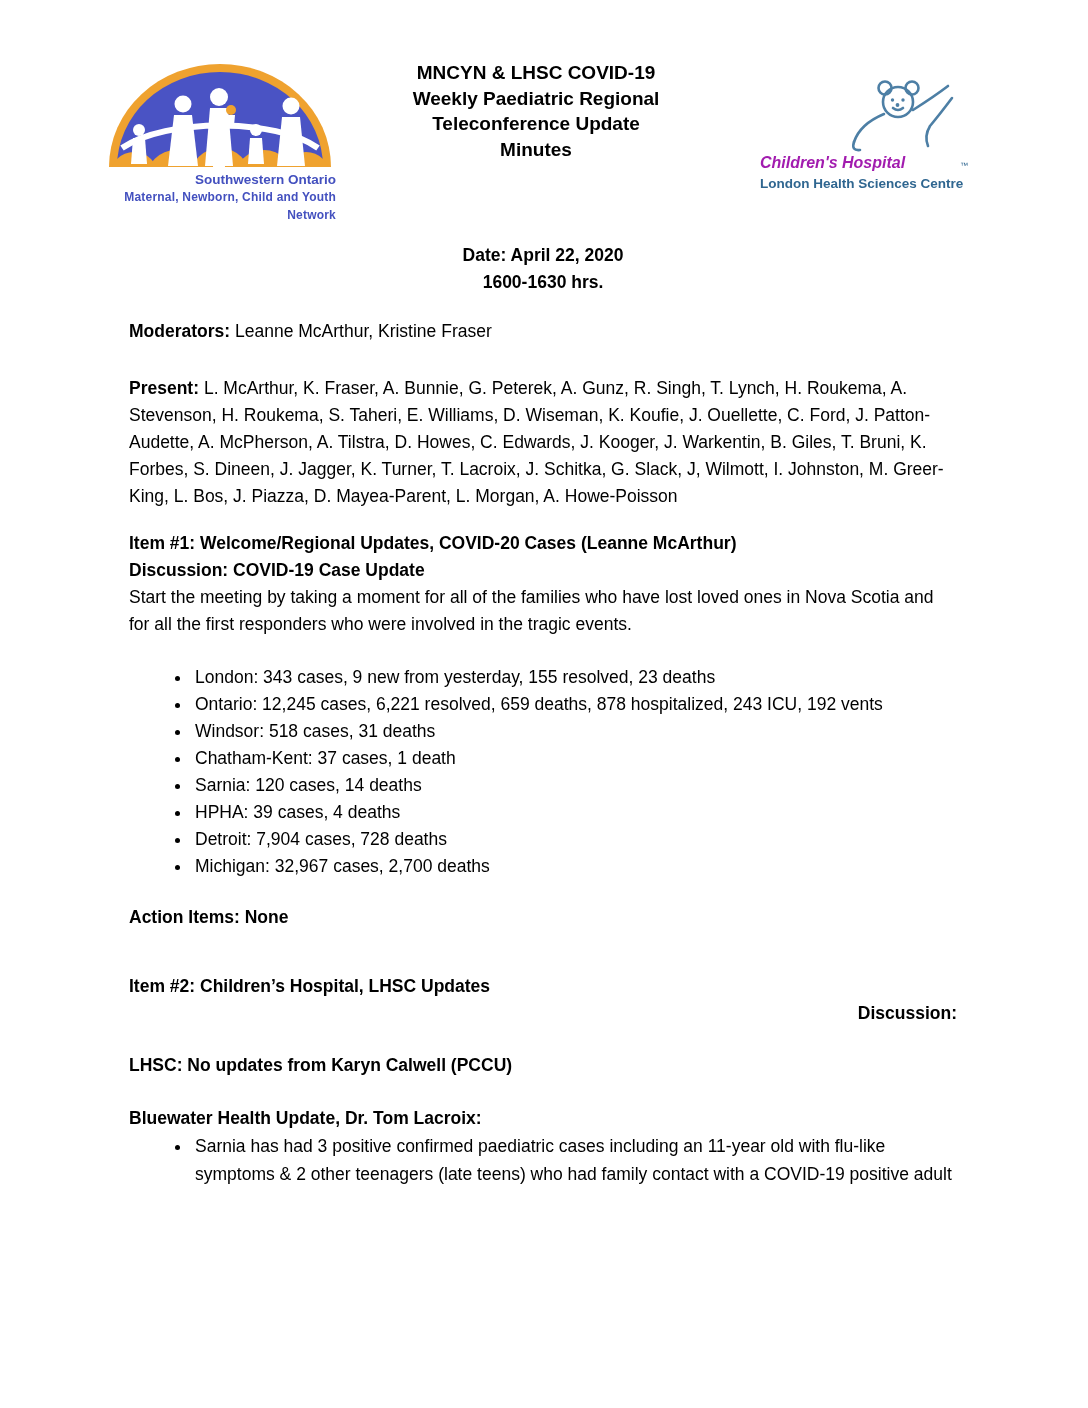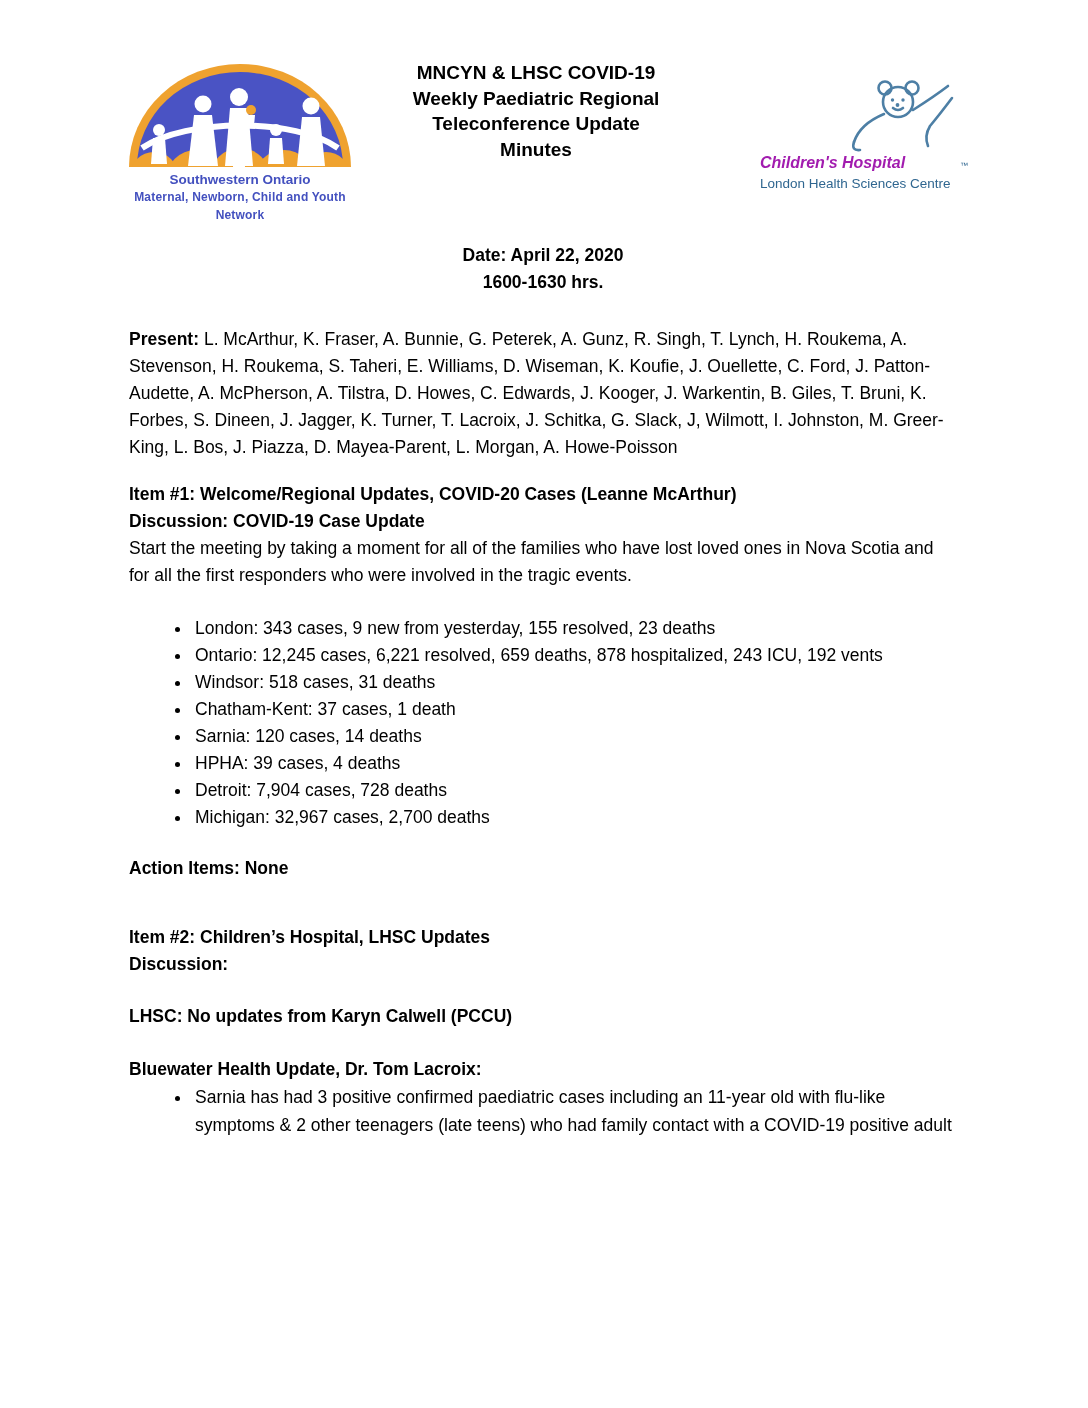--- a/index.html
+++ b/index.html
@@ -4,54 +4,54 @@
 <style>
   html,body{margin:0;padding:0;background:#ffffff;}
   body{
     width:1088px;height:1408px;
     font-family:"Liberation Sans",sans-serif;
     color:#000;
   }
   .page{position:relative;width:1088px;height:1408px;background:#fff;overflow:hidden;}
 
   
-  .logo-left{position:absolute;left:124px;top:60px;width:232px;text-align:center;}
+  .logo-left{position:absolute;left:104px;top:60px;width:232px;text-align:right;}
   .logo-left svg{display:block;margin:0 auto;}
   .logo-caption{color:#4350bf;font-weight:bold;margin-top:2px;}
   .logo-caption .cap1{font-size:13.5px;line-height:16px;}
   .logo-caption .cap2{font-size:12px;line-height:18px;letter-spacing:.2px;}
 
   .title-block{
     position:absolute;left:377px;top:60px;width:318px;
     text-align:center;font-size:19px;font-weight:bold;line-height:25.5px;
   }
 
   .logo-right{position:absolute;left:756px;top:80px;width:200px;height:112px;}
   .bear{position:absolute;right:-4px;top:-4px;}
   .ch-text{position:absolute;left:4px;bottom:0;white-space:nowrap;}
   .ch-name{font-size:16px;font-weight:bold;color:#a21caf;line-height:24px;font-style:italic;}
-  .ch-sub{font-size:13.5px;color:#2f6690;line-height:17px;}
+  .ch-sub{font-size:13.5px;color:#2f6690;line-height:17px;font-weight:bold;}
   .tm{position:absolute;right:-12px;bottom:22px;font-size:8px;color:#2f6690;}
 
   
   .content{
     position:absolute;top:242px;left:129px;width:828px;
     font-size:17.5px;line-height:27px;
   }
   .bold{font-weight:bold;}
   .date-block{font-weight:bold;text-align:center;}
   .moderators{margin-top:22px;}
   .present{margin-top:30px;}
   .item1-heading{margin-top:20px;font-weight:bold;}
   .discussion-heading{font-weight:bold;}
   ul.case-bullets{margin:26px 0 0 0;padding-left:63px;list-style:disc;}
   ul.case-bullets li{margin:0;padding-left:3px;}
   .action-items{margin-top:24px;font-weight:bold;}
   .item2-heading{margin-top:42px;font-weight:bold;}
-  .item2-discussion{font-weight:bold;}
+  .item2-discussion{font-weight:bold;text-align:right;}
   .lhsc-line{margin-top:25px;font-weight:bold;}
   .bluewater-heading{margin-top:26px;font-weight:bold;}
   ul.bw-bullets{margin:0;padding-left:63px;list-style:disc;line-height:28px;}
   ul.bw-bullets li{margin:0;padding-left:3px;width:770px;}
 </style>
 </head>
 <body>
 
 <div class="page">
 
@@ -136,20 +136,21 @@
     </div>
   </div>
 
   <div class="content">
 
     <div class="date-block">
       <div>Date: April 22, 2020</div>
       <div>1600-1630  hrs.</div>
     </div>
 
+    <div class="moderators"><span class="bold">Moderators:</span><span> Leanne McArthur, Kristine Fraser</span></div>
 
     <div class="present"><span class="bold">Present:</span><span> L. McArthur, K. Fraser, A. Bunnie, G. Peterek, A. Gunz, R. Singh, T. Lynch, H. Roukema, A. Stevenson, H. Roukema, S. Taheri, E. Williams, D. Wiseman, K. Koufie, J. Ouellette, C. Ford, J. Patton-Audette, A. McPherson, A. Tilstra, D. Howes, C. Edwards, J. Kooger, J. Warkentin, B. Giles, T. Bruni, K. Forbes, S. Dineen, J. Jagger, K. Turner, T. Lacroix, J. Schitka, G. Slack, J, Wilmott, I. Johnston, M. Greer-King, L. Bos, J. Piazza, D. Mayea-Parent, L. Morgan, A. Howe-Poisson</span></div>
 
     <div class="item1-heading">Item #1: Welcome/Regional Updates, COVID-20 Cases (Leanne McArthur)</div>
     <div class="discussion-heading">Discussion: COVID-19 Case Update</div>
     <div>Start the meeting by taking a moment for all of the families who have lost loved ones in Nova Scotia and for all the first responders who were involved in the tragic events.</div>
 
     <ul class="case-bullets">
       <li>London: 343 cases, 9 new from yesterday, 155 resolved, 23 deaths</li>
       <li>Ontario: 12,245 cases, 6,221 resolved, 659 deaths, 878 hospitalized, 243 ICU, 192 vents</li>

